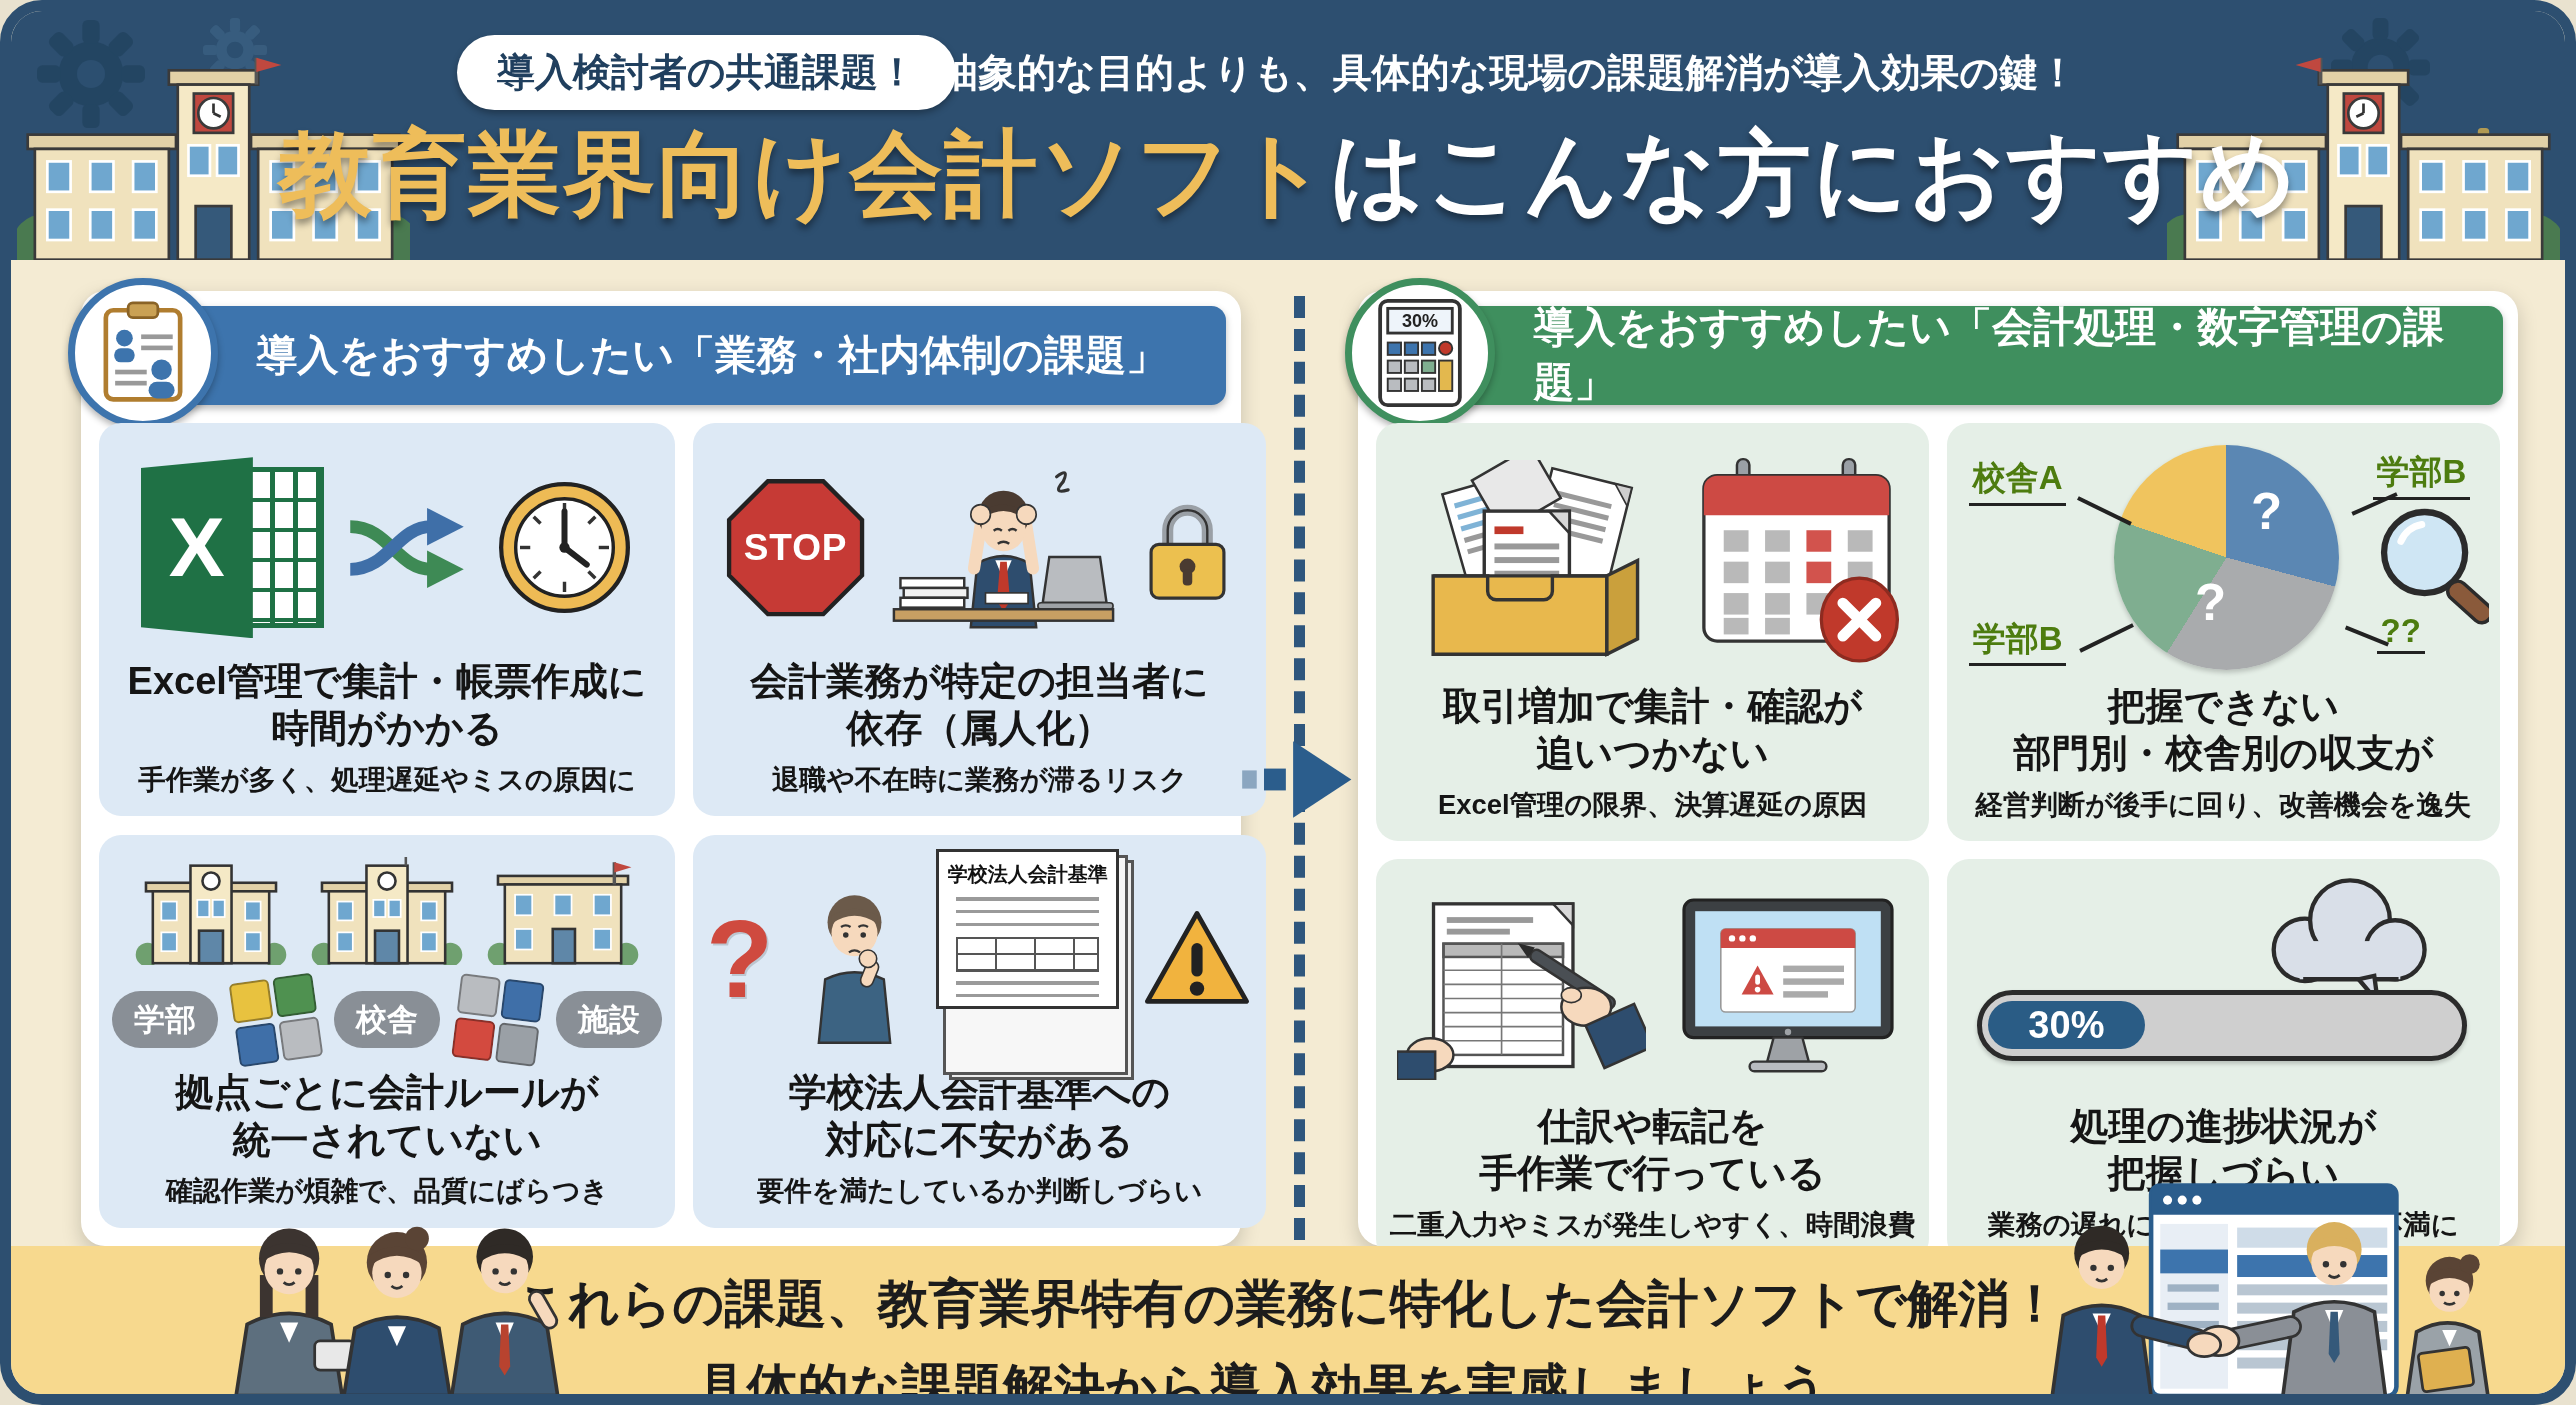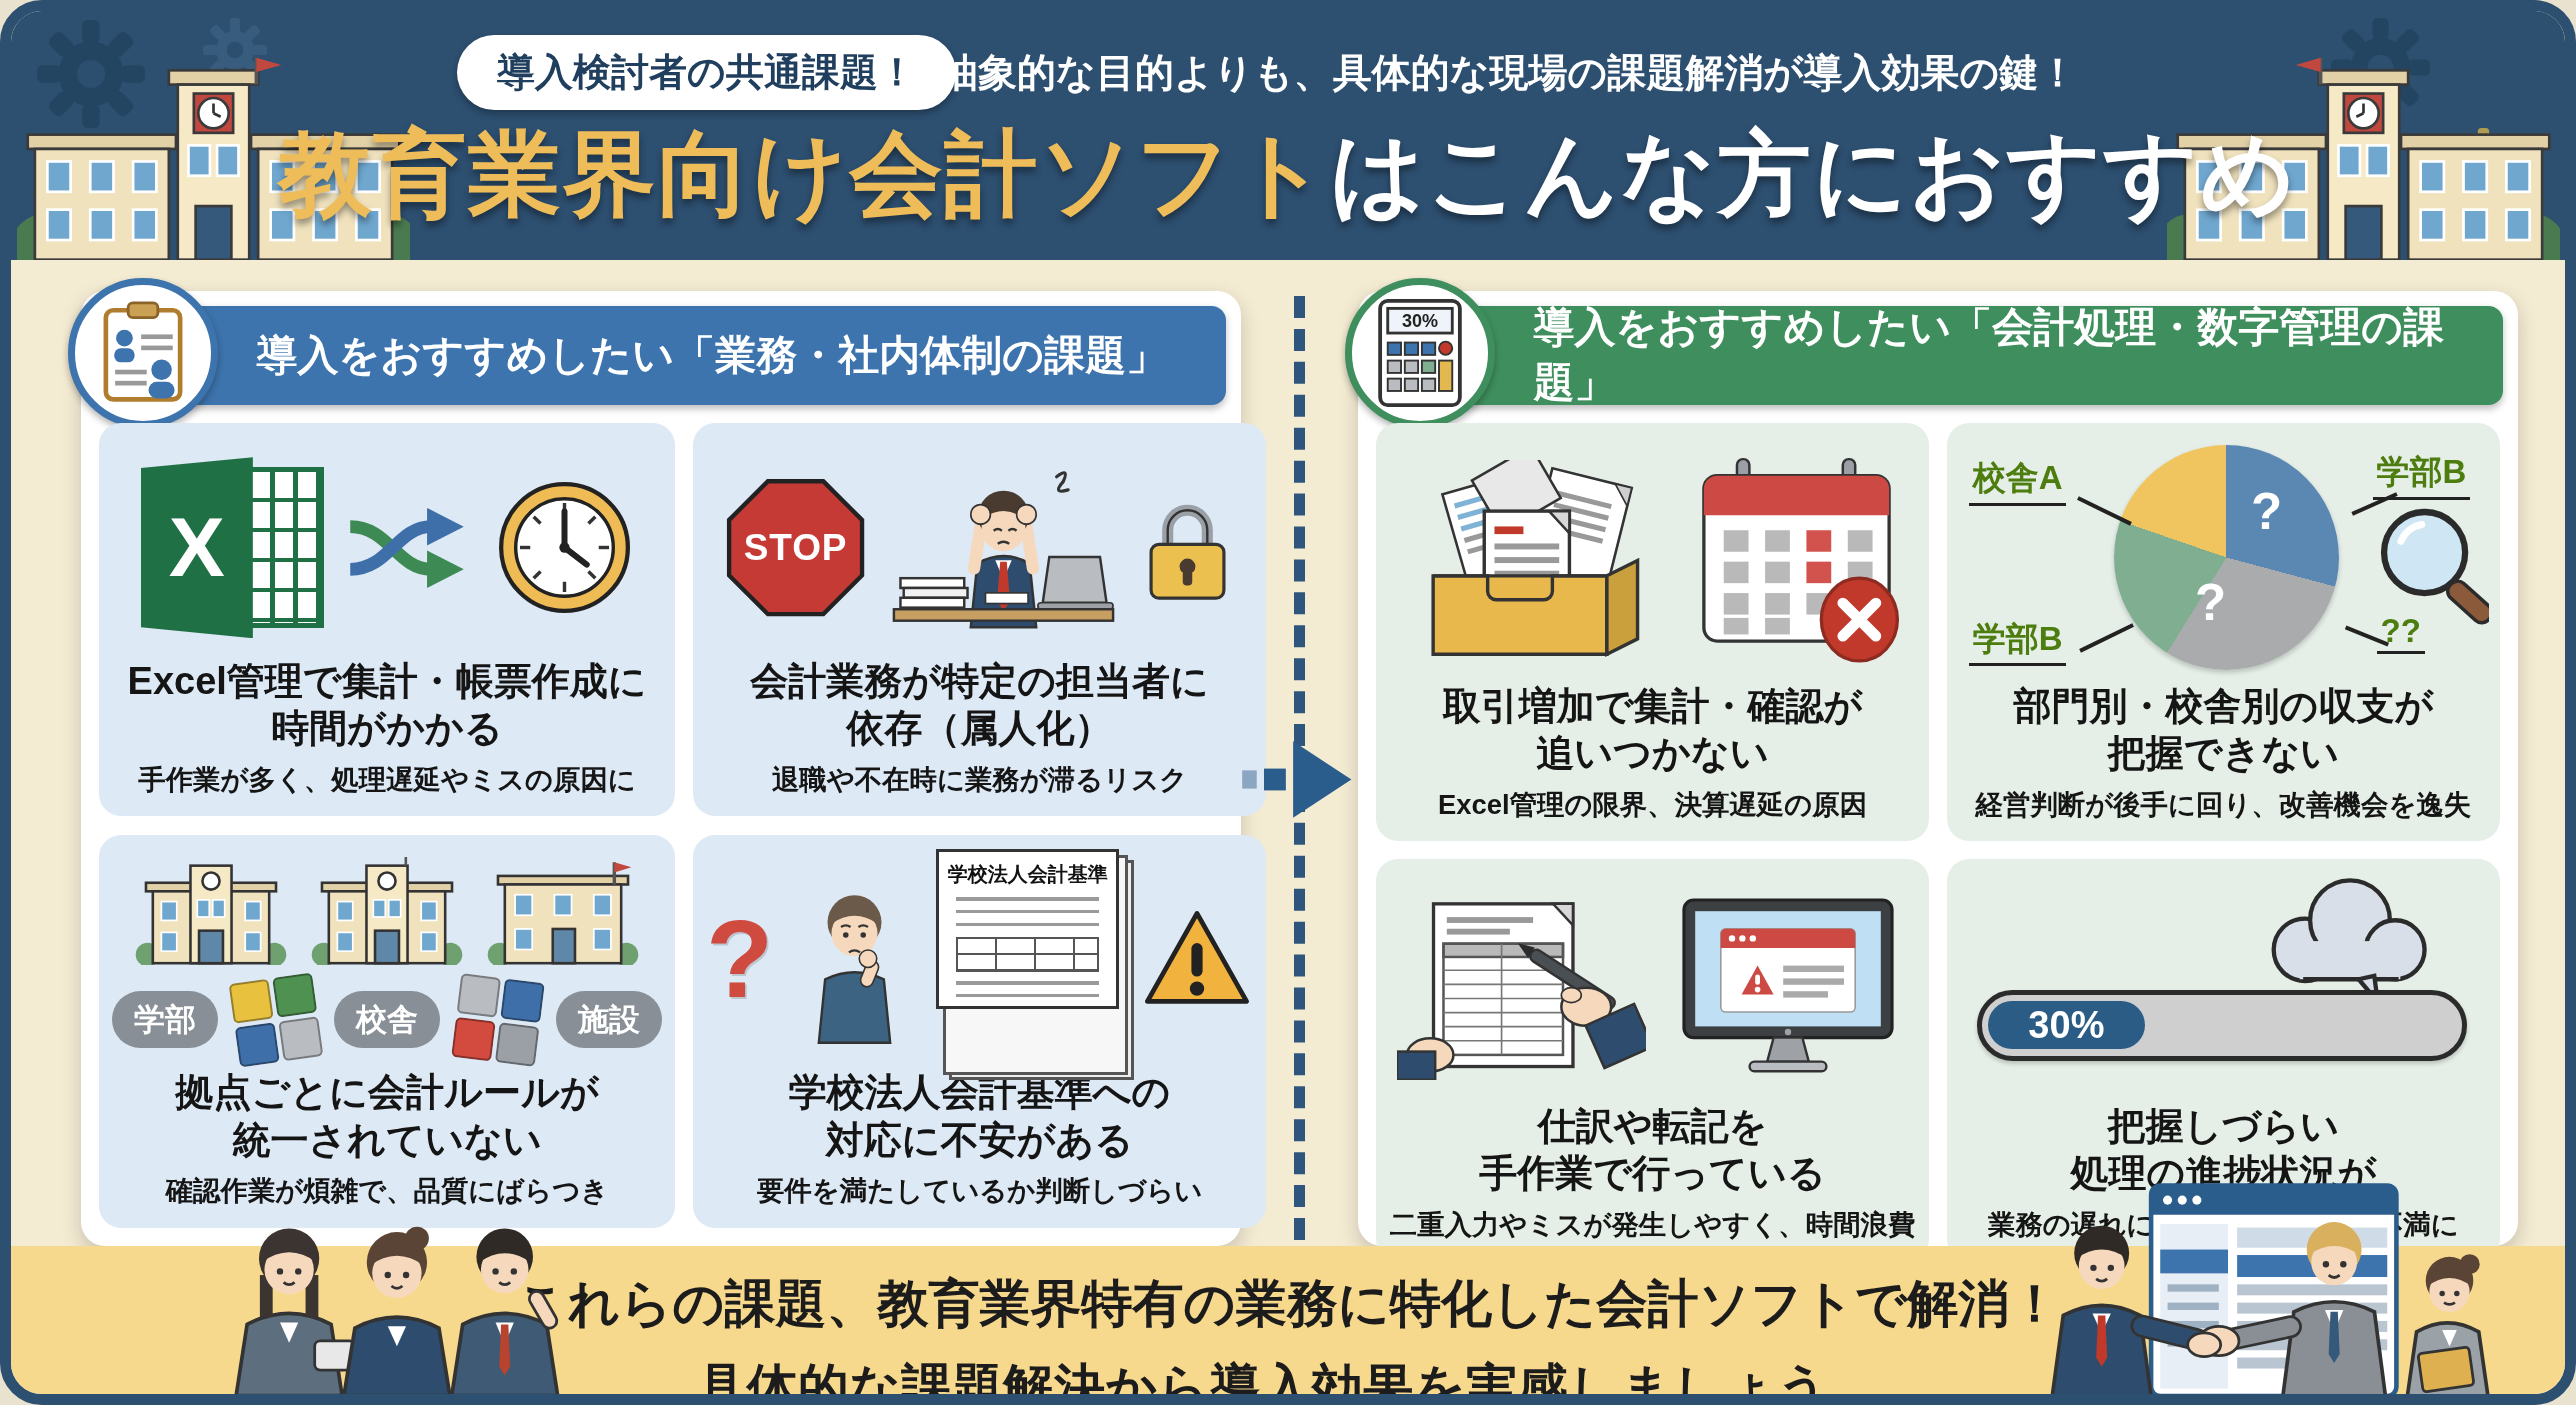--- a/index.html
+++ b/index.html
@@ -591,22 +591,22 @@
             <svg class="magnifier" width="119" height="137" viewBox="0 0 170 196">
               <circle cx="78" cy="78" r="58" fill="#cfe6f4" stroke="#2b2b2b" stroke-width="9"></circle>
               <path d="M44 62 a40 40 0 0 1 30 -24" stroke="#fff" stroke-width="10" fill="none" stroke-linecap="round"></path>
               <g transform="rotate(42 124 132)">
                   <rect x="112" y="118" width="74" height="28" rx="13" fill="#8a5a3b" stroke="#2b2b2b" stroke-width="5"></rect>
                 </g>
             </svg>
           </div>
         </div>
         <h3 class="card-title">
+          <span>把握できない</span>
           <span>部門別・校舎別の収支が</span>
-          <span>把握できない</span>
         </h3>
         <p class="card-sub">経営判断が後手に回り、改善機会を逸失</p>
       </article>
 
       <article class="card">
         <div class="card-art">
           <svg width="249" height="183" viewBox="0 0 300 220">
             <rect x="44" y="8" width="168" height="196" fill="#fff" stroke="#333" stroke-width="4"></rect>
             <polygon points="212,8 188,8 212,34" fill="#d8d8d8" stroke="#333" stroke-width="3"></polygon>
             <rect x="60" y="24" width="104" height="7" fill="#999"></rect>
@@ -670,22 +670,22 @@
               <rect x="52" y="82" width="116" height="44" fill="#d9dfe8"></rect>
               <line x1="56" y1="126" x2="166" y2="126" stroke="#2b2b2b" stroke-width="5"></line>
               <polygon points="120,126 142,152 138,122" fill="#d9dfe8" stroke="#2b2b2b" stroke-width="5"></polygon>
             </svg>
             <div class="track">
               <div class="fill">30%</div>
             </div>
           </div>
         </div>
         <h3 class="card-title">
+          <span>処理の進捗状況が</span>
           <span>把握しづらい</span>
-          <span>処理の進捗状況が</span>
         </h3>
         <p class="card-sub">業務の遅れに気づけず、現場の不満に</p>
       </article>
     </div>
   </section>
 
   <div class="footer">
     <div class="footer-text">
       <span>これらの課題、教育業界特有の業務に特化した会計ソフトで解消！</span>
       <span>具体的な課題解決から導入効果を実感しましょう。</span>

